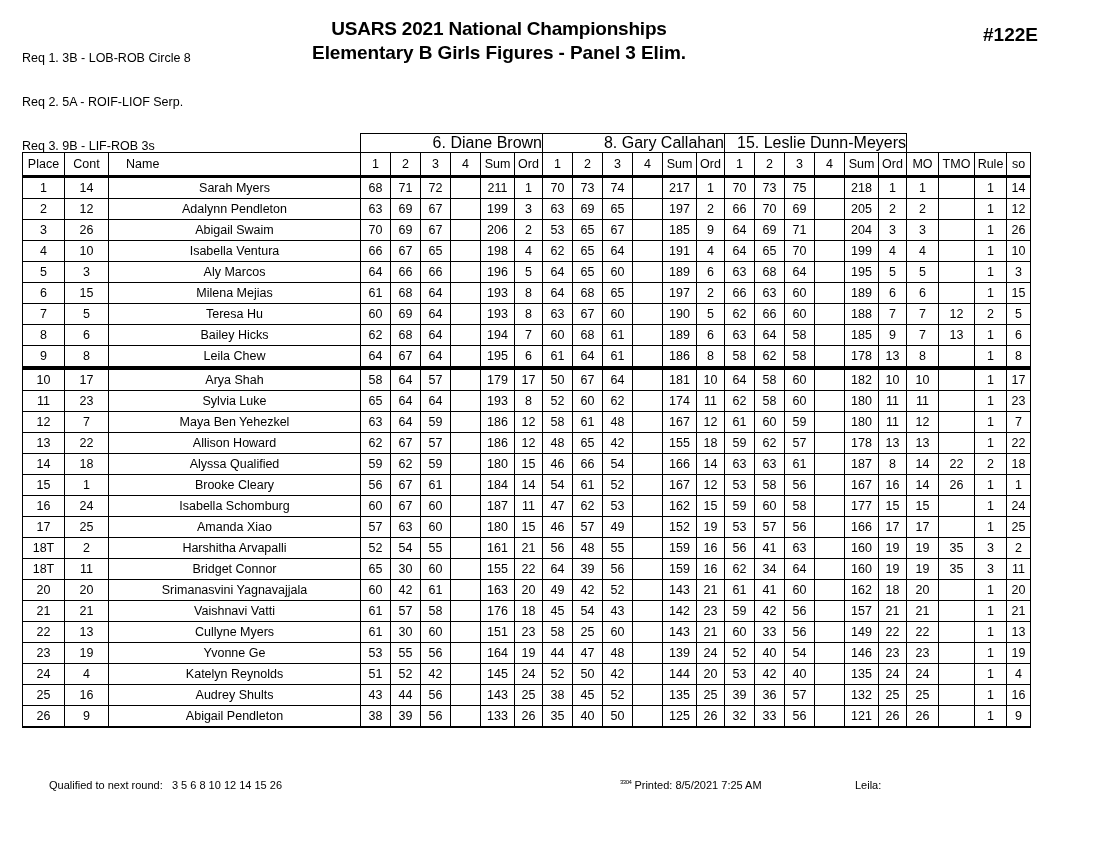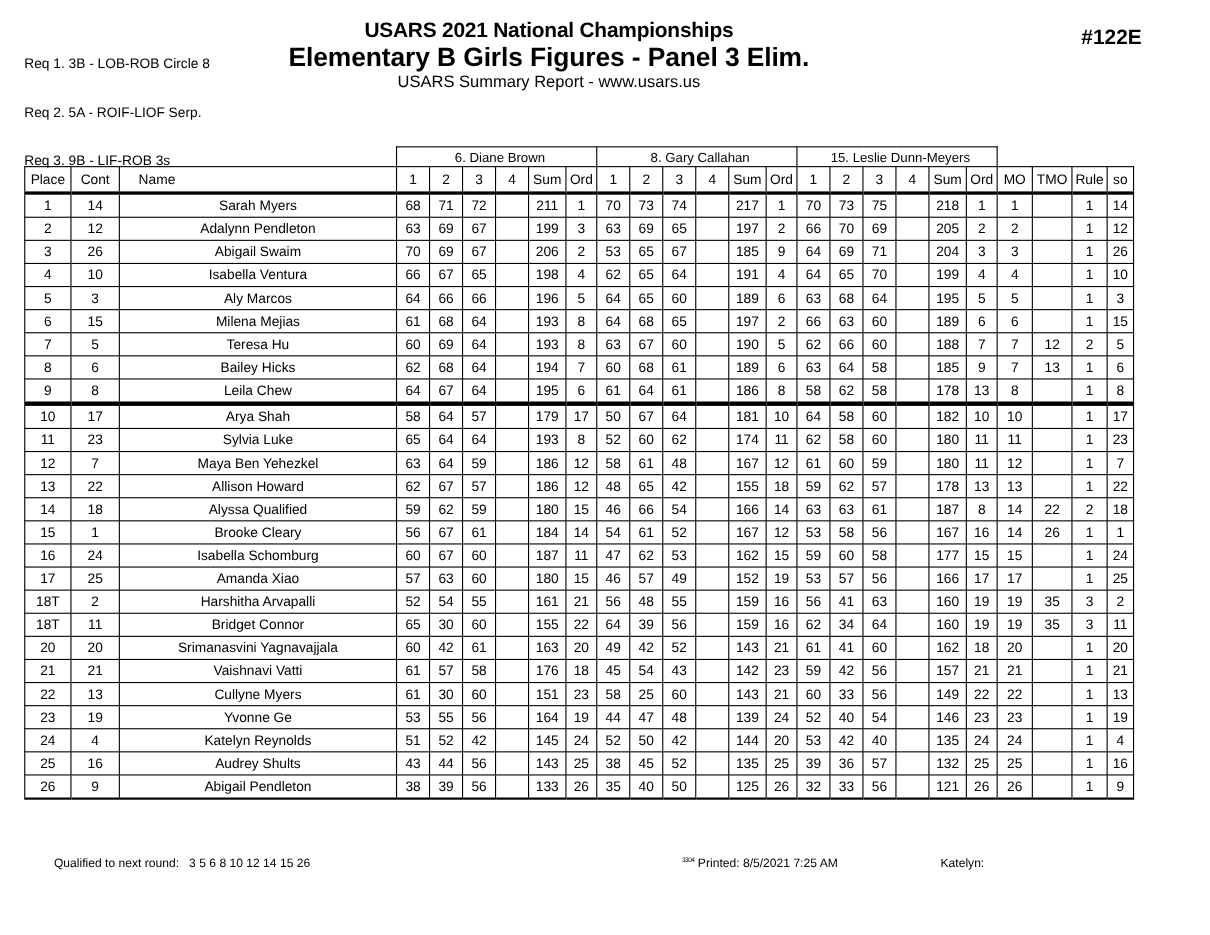--- a/index.html
+++ b/index.html
@@ -9,34 +9,34 @@
     font-family:"Liberation Sans","DejaVu Sans",sans-serif;
     position:relative;overflow:hidden;
   }
   
   #reqs{position:absolute;left:22px;top:22px;font-size:12.5px;line-height:16px;white-space:nowrap;}
   #reqs .req-line{display:block;margin-top:28px;}
   
   #headblock{position:absolute;left:0;top:18px;width:998px;text-align:center;}
   #h-event{font-size:19px;font-weight:bold;letter-spacing:-0.2px;line-height:22px;}
   #h-venue{font-size:14px;line-height:18px;}
-  #h-class{font-size:24px;font-weight:bold;line-height:25px;letter-spacing:-0.1px;}
+  #h-class{font-size:19px;font-weight:bold;line-height:25px;letter-spacing:-0.1px;}
   #h-report{font-size:15px;line-height:20px;}
   #h-num{position:absolute;right:62px;top:24px;font-size:19px;font-weight:bold;text-align:center;}
   
   #sheet{position:absolute;left:22px;top:133px;}
   table.grid{border-collapse:collapse;table-layout:fixed;}
   table.grid td,table.grid th{
     border:1px solid #000;
     font-size:12.5px;font-weight:normal;
     padding:0;height:20px;text-align:center;vertical-align:middle;
     overflow:hidden;white-space:nowrap;
   }
   
-  tr.judgeband td{height:17px;font-size:12px;text-align:center;padding-left:6px;border-bottom:1px solid #000;margin-top:40px;}
+  tr.judgeband td{height:17px;font-size:16px;text-align:right;padding-left:6px;border-bottom:1px solid #000;margin-top:40px;}
   td.nobox{border:0 !important;}
   
   tr.colhead td{height:22px;font-size:12.5px;}
   tr.colhead td.lft{text-align:left;padding-left:17px;}
   
   td.lft{text-align:left;padding-left:5px;}
   td.rgt{text-align:right;padding-right:5px;}
   td.b{font-weight:bold;}
   
   td.thickL{border-left:4px solid #000;}
@@ -58,21 +58,20 @@
 
 <div id="reqs">
   <span class="req-line">Req  1.  3B - LOB-ROB Circle 8</span>
   <span class="req-line">Req  2.  5A - ROIF-LIOF Serp.</span>
   <span class="req-line">Req  3.  9B - LIF-ROB 3s</span>
 </div>
 
 <div id="headblock">
   <div id="h-event">USARS 2021 National Championships</div>
   <div id="h-class">Elementary B Girls Figures - Panel 3 Elim.</div>
-  <div id="h-report">USARS Summary Report - www.usars.us</div>
 </div>
 <div id="h-num">#122E</div>
 
 <div id="sheet">
   <table class="grid" id="results">
     <colgroup>
       <col style="width:42px">
         <col style="width:44px">
         <col style="width:252px">
       <col style="width:30px">
@@ -847,14 +846,14 @@
 
 <div id="footer">
   <div id="f-qual">
     <span>Qualified to next round:</span>
     &nbsp;&nbsp;<span>3 5 6 8 10 12 14 15 26</span>
   </div>
   <div id="f-printwrap">
     <span id="f-tiny">3304</span>
     <span>Printed:  8/5/2021  7:25 AM</span>
   </div>
-  <div id="f-scorer">Katelyn:</div>
+  <div id="f-scorer">Leila:</div>
 </div>
 
 </body></html>

